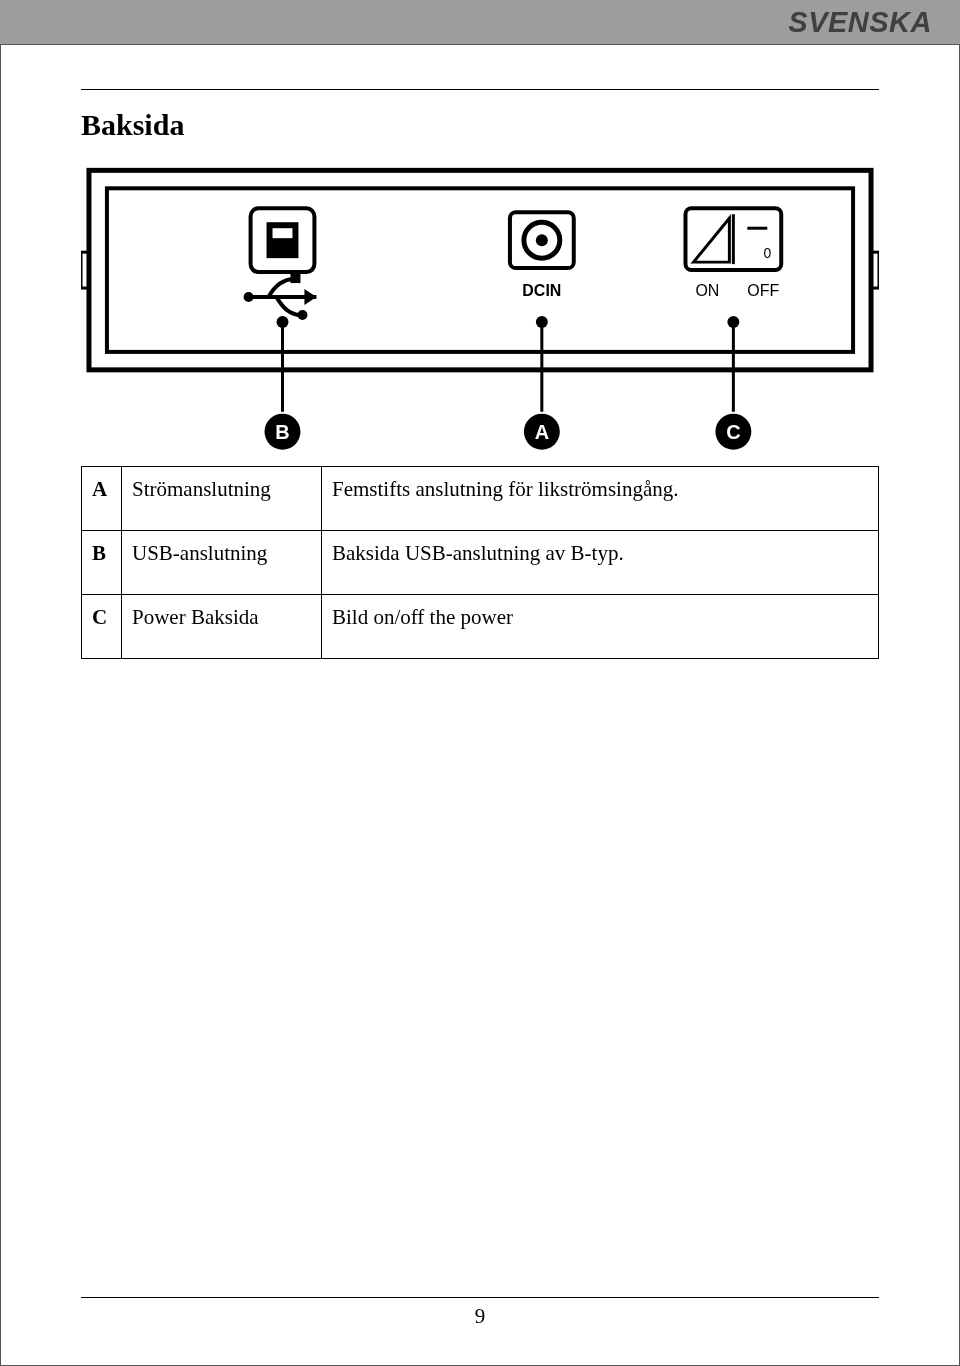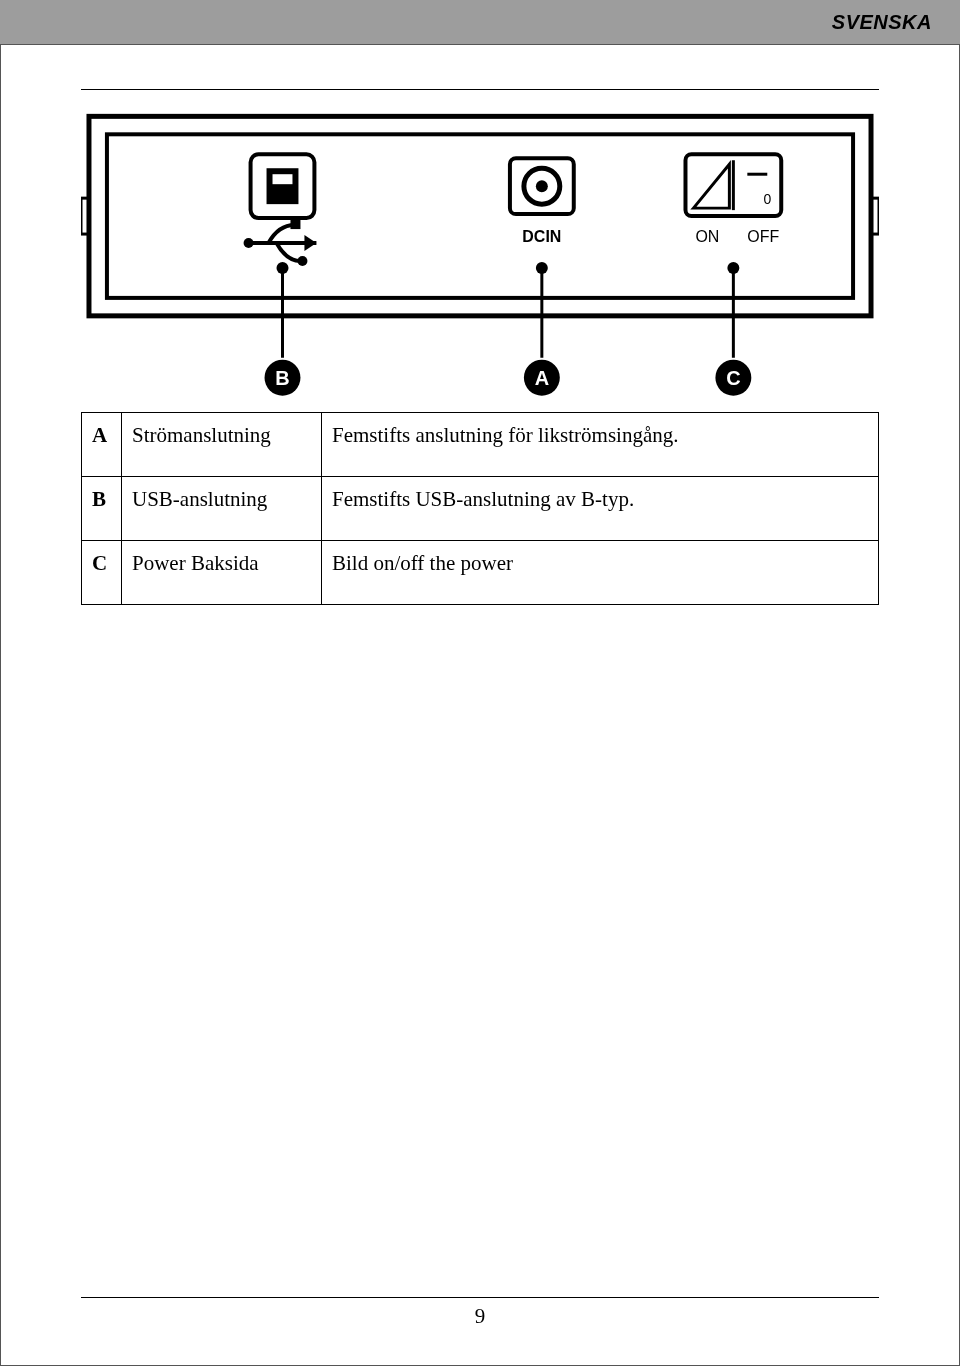--- a/index.html
+++ b/index.html
@@ -1,18 +1,18 @@
 <!DOCTYPE html>
 <html><head>
 <meta charset="utf-8">
 <style>
   * { box-sizing: border-box; margin: 0; padding: 0; }
   html, body { width: 960px; height: 1366px; background: #fff; font-family: "Times New Roman", Times, serif; color: #000; }
   .topbar { width: 100%; height: 44px; background: #9d9d9d; display: flex; align-items: center; justify-content: flex-end; padding-right: 28px; }
-  .topbar-text { font-family: Arial, Helvetica, sans-serif; font-weight: bold; font-style: italic; font-size: 20px; color: #000000; letter-spacing: 0.5px; }
+  .topbar-text { font-family: Arial, Helvetica, sans-serif; font-weight: bold; font-style: italic; font-size: 29px; color: #404040; letter-spacing: 0.5px; }
   .page { border: 1px solid #555; margin: 0; width: 100%; height: calc(1366px - 44px); position: relative; padding: 44px 80px 0 80px; }
   .rule-top { border-top: 1.5px solid #000; margin: 0 0 18px 0; }
   .section-title { font-size: 30px; font-weight: bold; margin-bottom: 20px; }
   .diagram { width: 100%; }
   .caption { font-style: italic; font-size: 21px; text-align: center; margin: 24px 0 24px 0; line-height: 1.35; }
   table.spec { width: 100%; border-collapse: collapse; font-size: 21px; }
   table.spec td { border: 1px solid #000; padding: 10px 10px 28px 10px; vertical-align: top; }
   table.spec td.col-id { width: 40px; font-weight: bold; text-align: left; }
   table.spec td.col-name { width: 200px; font-weight: normal; }
   table.spec td.col-desc { }
@@ -22,20 +22,21 @@
 </style>
 </head>
 <body>
 
 <div class="topbar">
   <span class="topbar-text">SVENSKA</span>
 </div>
 
 <div class="page">
   <div class="rule-top"></div>
+  <h2 class="section-title">Baksida</h2>
 
   <svg class="diagram" viewBox="0 0 800 300" width="800" height="300">
 
     <rect x="8" y="8" width="784" height="200" fill="none" stroke="#000" stroke-width="5"></rect>
     <rect x="26" y="26" width="748" height="164" fill="none" stroke="#000" stroke-width="4"></rect>
 
     <rect x="0" y="90" width="8" height="36" fill="none" stroke="#000" stroke-width="3"></rect>
     <rect x="792" y="90" width="8" height="36" fill="none" stroke="#000" stroke-width="3"></rect>
 
     <g>
@@ -92,21 +93,21 @@
   <table class="spec">
     <tbody>
         <tr>
       <td class="col-id">A</td>
       <td class="col-name">Strömanslutning</td>
       <td class="col-desc">Femstifts anslutning för likströmsingång.</td>
     </tr>
     <tr>
       <td class="col-id">B</td>
       <td class="col-name">USB-anslutning</td>
-      <td class="col-desc">Femstifts USB-anslutning av B-typ.</td>
+      <td class="col-desc">Baksida USB-anslutning av B-typ.</td>
     </tr>
     <tr>
       <td class="col-id">C</td>
       <td class="col-name">Power Baksida</td>
       <td class="col-desc">Bild on/off  the power</td>
     </tr>
   </tbody>
     </table>
 
   <div class="footer">

